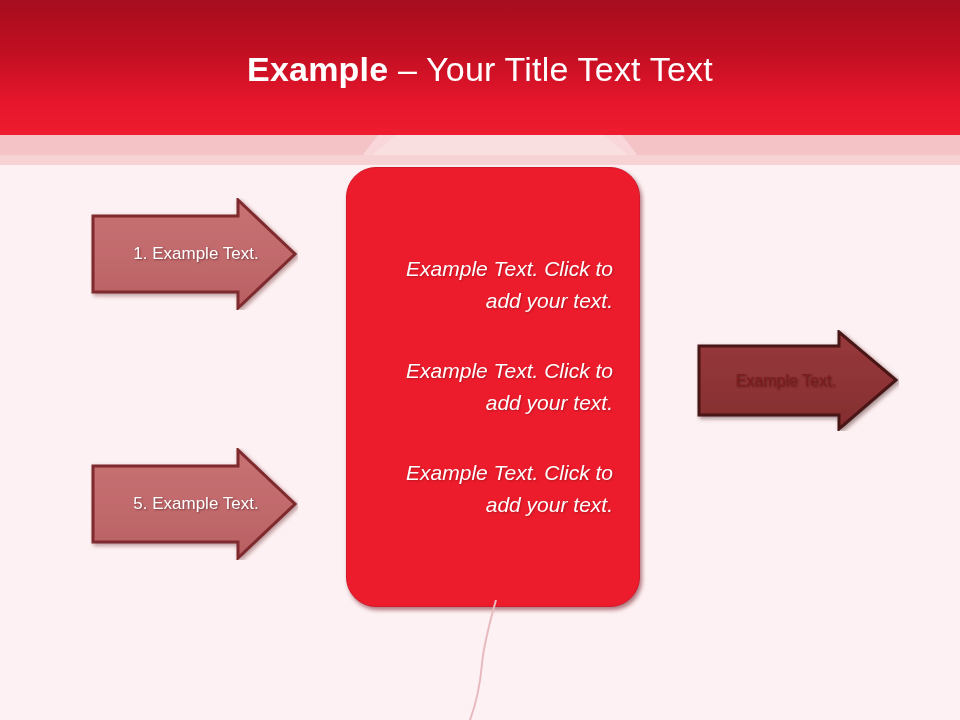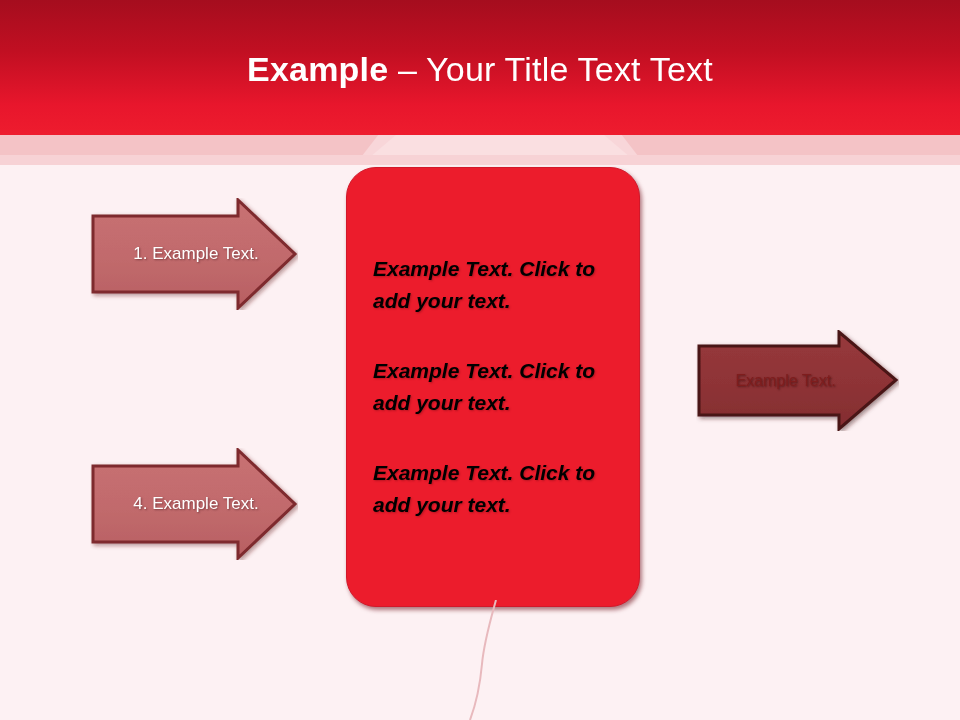--- a/index.html
+++ b/index.html
@@ -129,26 +129,26 @@
     border: 1px solid #d2182a;
     box-sizing: border-box;
     display: flex;
     flex-direction: column;
     align-items: center;
     justify-content: center;
     padding: 10px 26px;
     box-sizing: border-box;
   }
   .center-para {
-    color: #000000;
+    color: #ffffff;
     font-style: italic;
-    font-weight: bold;
+    font-weight: normal;
     font-size: 21px;
     line-height: 32px;
-    text-align: left;
+    text-align: right;
     text-shadow: 1px 1px 2px rgba(120, 10, 20, 0.45);
     width: 100%;
   }
   .center-para + .center-para { margin-top: 38px; }
 
   
   #output-arrow {
     position: absolute;
     left: 696px; top: 330px;
     width: 203px;
@@ -214,21 +214,21 @@
           <stop offset="0%" stop-color="#c87173"></stop>
           <stop offset="55%" stop-color="#c16a6c"></stop>
           <stop offset="100%" stop-color="#b85f62"></stop>
         </linearGradient>
         <filter id="shstep3" x="-25%" y="-25%" width="160%" height="160%">
           <feDropShadow dx="2" dy="2" stdDeviation="2" flood-color="#5a1b1e" flood-opacity="0.45"></feDropShadow>
         </filter>
       </defs>
       <polygon points="3,18 148,18 148,2 205,56 148,110 148,94 3,94" fill="url(#gstep3)" stroke="#7e2a2d" stroke-width="3" filter="url(#shstep3)"></polygon>
     </svg>
-    <div class="arrow-label">4. Example Text.</div>
+    <div class="arrow-label">5. Example Text.</div>
   </div>
 
   <div id="center-panel">
     <div class="center-para">Example Text. Click  to add your text.</div>
     <div class="center-para">Example Text. Click  to add your text.</div>
     <div class="center-para">Example Text. Click  to add your text.</div>
   </div>
 
   <svg id="deco-curve" viewBox="0 0 80 120">
     <path d="M56,0 C50,22 44,42 42,64 C40,86 36,104 30,120" fill="none" stroke="#e8b9bd" stroke-width="2"></path>

